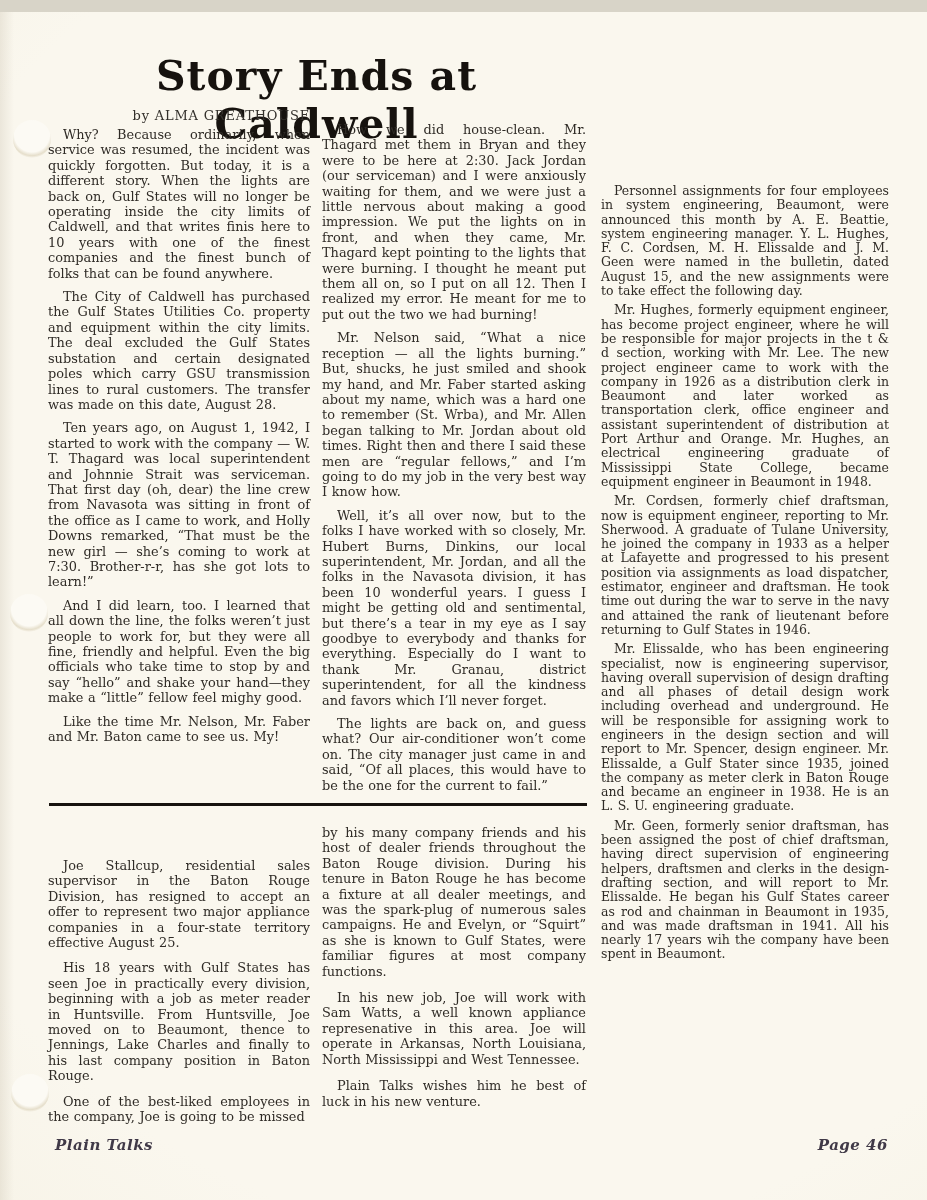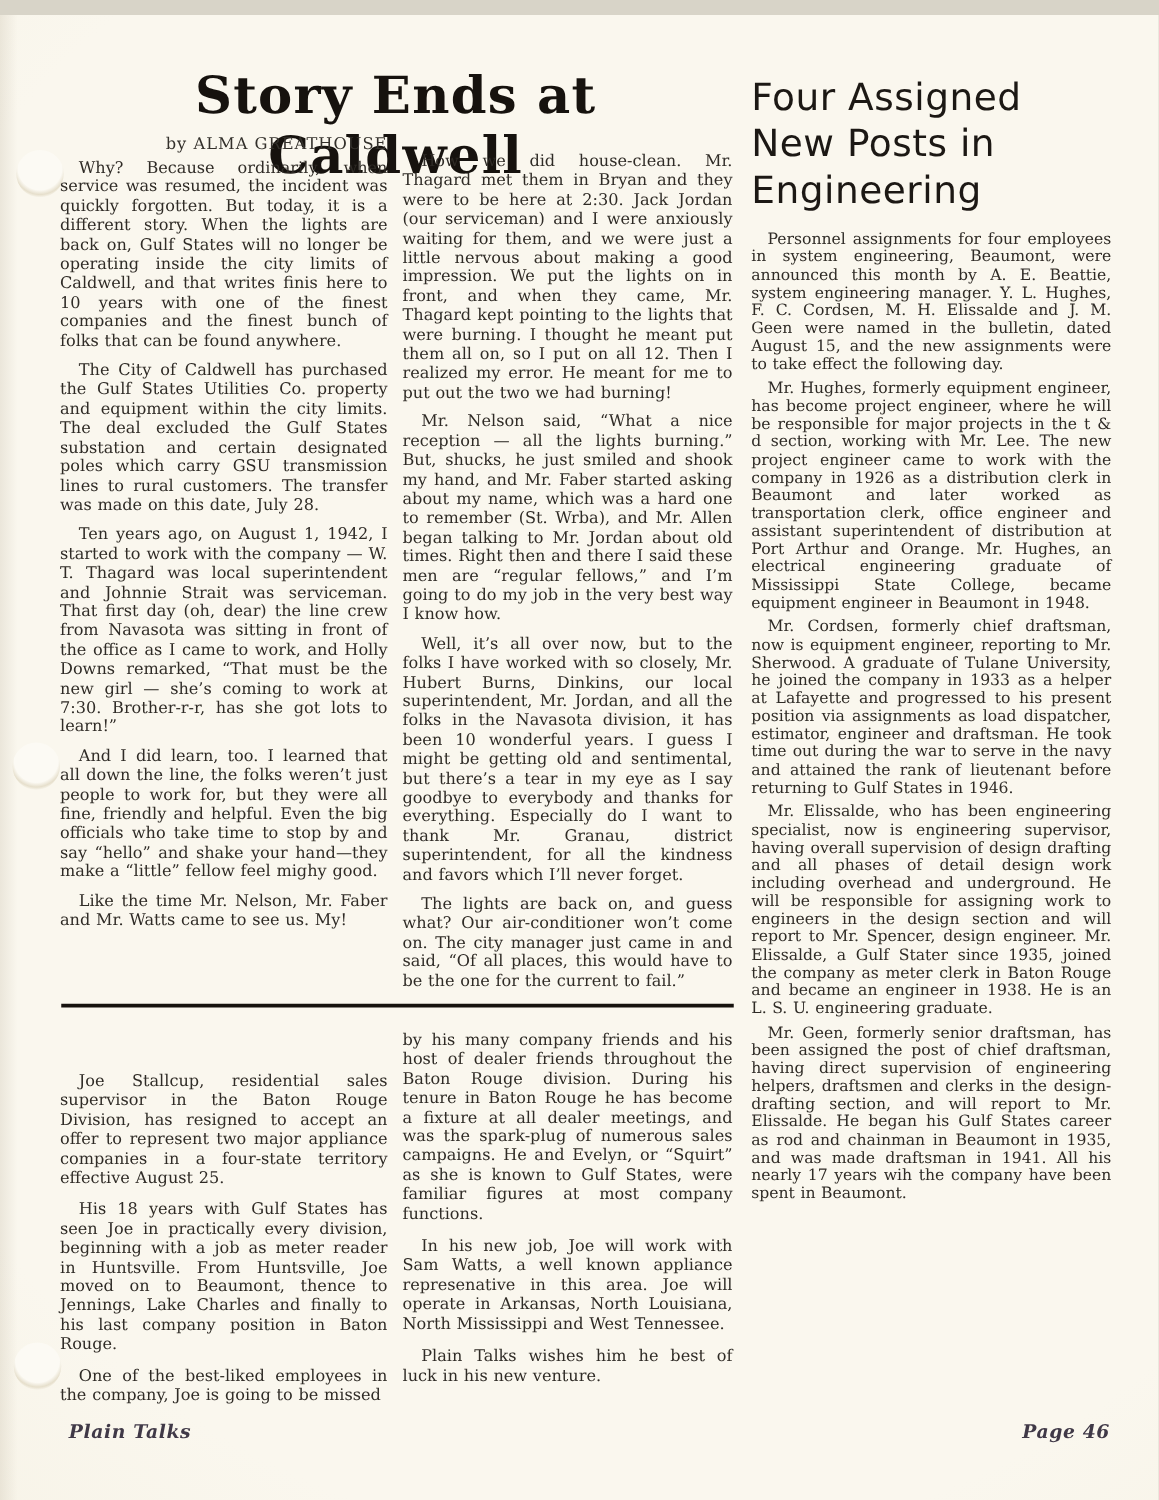--- a/index.html
+++ b/index.html
@@ -76,38 +76,33 @@
   <div class="hole" style="left:13px;top:108px;width:38px;height:38px;"></div>
   <div class="hole" style="left:10px;top:582px;width:38px;height:38px;"></div>
   <div class="hole" style="left:11px;top:1062px;width:38px;height:38px;"></div>
 
   <h1 class="story-title">Story Ends at Caldwell</h1>
 
   <div class="byline">by ALMA GREATHOUSE</div>
 
   <div class="col caldwell-c1">
       <p>Why?  Because ordinarily, when service was resumed, the incident was quickly forgotten.  But today, it is a different story.  When the lights are back on, Gulf States will no longer be operating inside the city limits of Caldwell, and that writes finis here to 10 years with one of the finest companies and the finest bunch of folks that can be found anywhere.</p>
-      <p>The City of Caldwell has purchased the Gulf States Utilities Co. property and equipment within the city limits. The deal excluded the Gulf States substation and certain designated poles which carry GSU transmission lines to rural customers.  The transfer was made on this date, July 28.</p>
+      <p>The City of Caldwell has purchased the Gulf States Utilities Co. property and equipment within the city limits. The deal excluded the Gulf States substation and certain designated poles which carry GSU transmission lines to rural customers.  The transfer was made on this date, August 28.</p>
       <p>Ten years ago, on August 1, 1942, I started to work with the company — W. T. Thagard was local superintendent and Johnnie Strait was serviceman.  That first day (oh, dear) the line crew from Navasota was sitting in front of the office as I came to work, and Holly Downs remarked, “That must be the new girl — she’s coming to work at 7:30.  Brother-r-r, has she got lots to learn!”</p>
       <p>And I did learn, too.  I learned that all down the line, the folks weren’t just people to work for, but they were all fine, friendly and helpful.  Even the big officials who take time to stop by and say “hello” and shake your hand—they make a “little” fellow feel mighy good.</p>
-      <p>Like the time Mr. Nelson, Mr. Faber and Mr. Watts came to see us.  My!</p>
+      <p>Like the time Mr. Nelson, Mr. Faber and Mr. Baton came to see us.  My!</p>
     </div>
 
   <div class="col caldwell-c2">
       <p>How we did house-clean.  Mr. Thagard met them in Bryan and they were to be here at 2:30.  Jack Jordan (our serviceman) and I were anxiously waiting for them, and we were just a little nervous about making a good impression.  We put the lights on in front, and when they came, Mr. Thagard kept pointing to the lights that were burning.  I thought he meant put them all on, so I put on all 12.  Then I realized my error.  He meant for me to put out the two we had burning!</p>
       <p>Mr. Nelson said, “What a nice reception — all the lights burning.”  But, shucks, he just smiled and shook my hand, and Mr. Faber started asking about my name, which was a hard one to remember (St. Wrba), and Mr. Allen began talking to Mr. Jordan about old times.  Right then and there I said these men are “regular fellows,” and I’m going to do my job in the very best way I know how.</p>
       <p>Well, it’s all over now, but to the folks I have worked with so closely, Mr. Hubert Burns, Dinkins, our local superintendent, Mr. Jordan, and all the folks in the Navasota division, it has been 10 wonderful years.  I guess I might be getting old and sentimental, but there’s a tear in my eye as I say goodbye to everybody and thanks for everything.  Especially do I want to thank Mr. Granau, district superintendent, for all the kindness and favors which I’ll never forget.</p>
       <p>The lights are back on, and guess what?  Our air-conditioner won’t come on.  The city manager just came in and said, “Of all places, this would have to be the one for the current to fail.”</p>
     </div>
 
-  <h2 class="eng-title">
-    <span>Four Assigned</span>
-    <span>New Posts in</span>
-    <span>Engineering</span>
-  </h2>
 
   <div class="col eng-col">
       <p>Personnel assignments for four employees in system engineering, Beaumont, were announced this month by A. E. Beattie, system engineering manager.  Y. L. Hughes, F. C. Cordsen, M. H. Elissalde and J. M. Geen were named in the bulletin, dated August 15, and the new assignments were to take effect the following day.</p>
       <p>Mr. Hughes, formerly equipment engineer, has become project engineer, where he will be responsible for major projects in the t &amp; d section, working with Mr. Lee.  The new project engineer came to work with the company in 1926 as a distribution clerk in Beaumont and later worked as transportation clerk, office engineer and assistant superintendent of distribution at Port Arthur and Orange.  Mr. Hughes, an electrical engineering graduate of Mississippi State College, became equipment engineer in Beaumont in 1948.</p>
       <p>Mr. Cordsen, formerly chief draftsman, now is equipment engineer, reporting to Mr. Sherwood.  A graduate of Tulane University, he joined the company in 1933 as a helper at Lafayette and progressed to his present position via assignments as load dispatcher, estimator, engineer and draftsman.  He took time out during the war to serve in the navy and attained the rank of lieutenant before returning to Gulf States in 1946.</p>
       <p>Mr. Elissalde, who has been engineering specialist, now is engineering supervisor, having overall supervision of design drafting and all phases of detail design work including overhead and underground.  He will be responsible for assigning work to engineers in the design section and will report to Mr. Spencer, design engineer.  Mr. Elissalde, a Gulf Stater since 1935, joined the company as meter clerk in Baton Rouge and became an engineer in 1938.  He is an L. S. U. engineering graduate.</p>
       <p>Mr. Geen, formerly senior draftsman, has been assigned the post of chief draftsman, having direct supervision of engineering helpers, draftsmen and clerks in the design-drafting section, and will report to Mr. Elissalde.  He began his Gulf States career as rod and chainman in Beaumont in 1935, and was made draftsman in 1941.  All his nearly 17 years wih the company have been spent in Beaumont.</p>
     </div>
 
   <div class="rule"></div>

